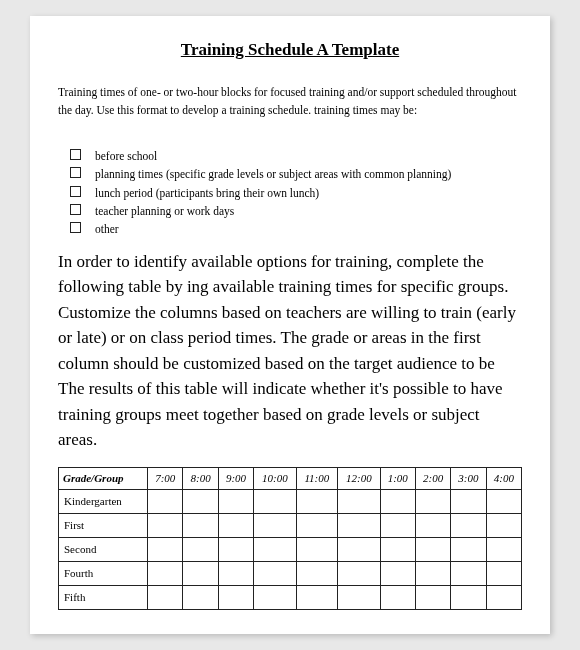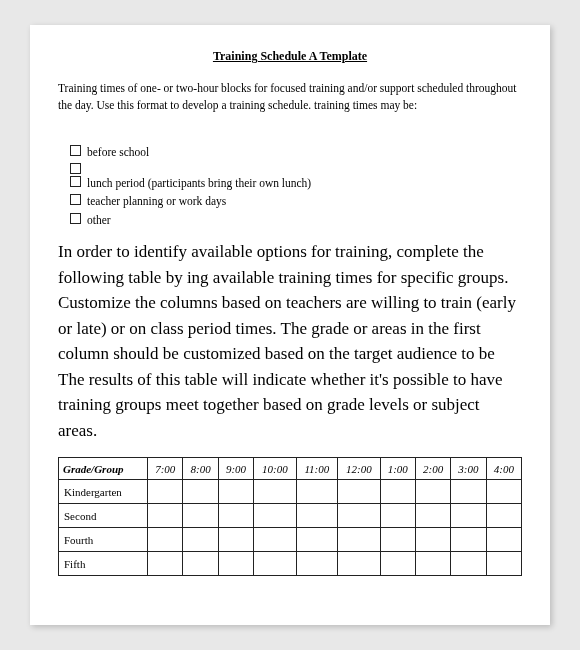--- a/index.html
+++ b/index.html
@@ -21,43 +21,43 @@
     .page {
       background: #ffffff;
       width: 520px;
       min-height: 600px;
       padding: 24px 28px 24px 28px;
       box-shadow: 2px 2px 6px rgba(0,0,0,0.2);
     }
 
     .title {
       text-align: center;
-      font-size: 12px;
+      font-size: 17px;
       font-weight: bold;
       text-decoration: underline;
-      margin-bottom: 16px;
+      margin-bottom: 24px;
     }
 
     .intro-text {
       font-size: 11.5px;
       line-height: 1.5;
       margin-bottom: 28px;
     }
 
     .checklist {
       margin: 6px 0 10px 12px;
       list-style: none;
     }
 
     .checklist li {
       font-size: 11.5px;
       line-height: 1.6;
       display: flex;
       align-items: flex-start;
-      gap: 6px;
+      gap: 14px;
     }
 
     .checkbox-icon {
       display: inline-block;
       width: 11px;
       height: 11px;
       border: 1.5px solid #222;
       margin-top: 2px;
       flex-shrink: 0;
     }
@@ -115,20 +115,21 @@
   <p class="intro-text">Training times of one- or two-hour blocks for focused training and/or support scheduled throughout the day. Use this format to develop a training schedule. training times may be:</p>
 
   <ul class="checklist">
 
   <li>
         <span class="checkbox-icon"></span>
         <span>before school</span>
       </li>
       <li>
         <span class="checkbox-icon"></span>
+        <span>planning times (specific grade levels or subject areas with common planning)</span>
       </li>
       <li>
         <span class="checkbox-icon"></span>
         <span>lunch period (participants bring their own lunch)</span>
       </li>
       <li>
         <span class="checkbox-icon"></span>
         <span>teacher planning or work days</span>
       </li>
       <li>
@@ -165,20 +166,33 @@
           <td></td>
           <td></td>
           <td></td>
           <td></td>
           <td></td>
           <td></td>
           <td></td>
           <td></td>
         </tr>
         <tr>
+          <td>First</td>
+          <td></td>
+          <td></td>
+          <td></td>
+          <td></td>
+          <td></td>
+          <td></td>
+          <td></td>
+          <td></td>
+          <td></td>
+          <td></td>
+        </tr>
+        <tr>
           <td>Second</td>
           <td></td>
           <td></td>
           <td></td>
           <td></td>
           <td></td>
           <td></td>
           <td></td>
           <td></td>
           <td></td>

